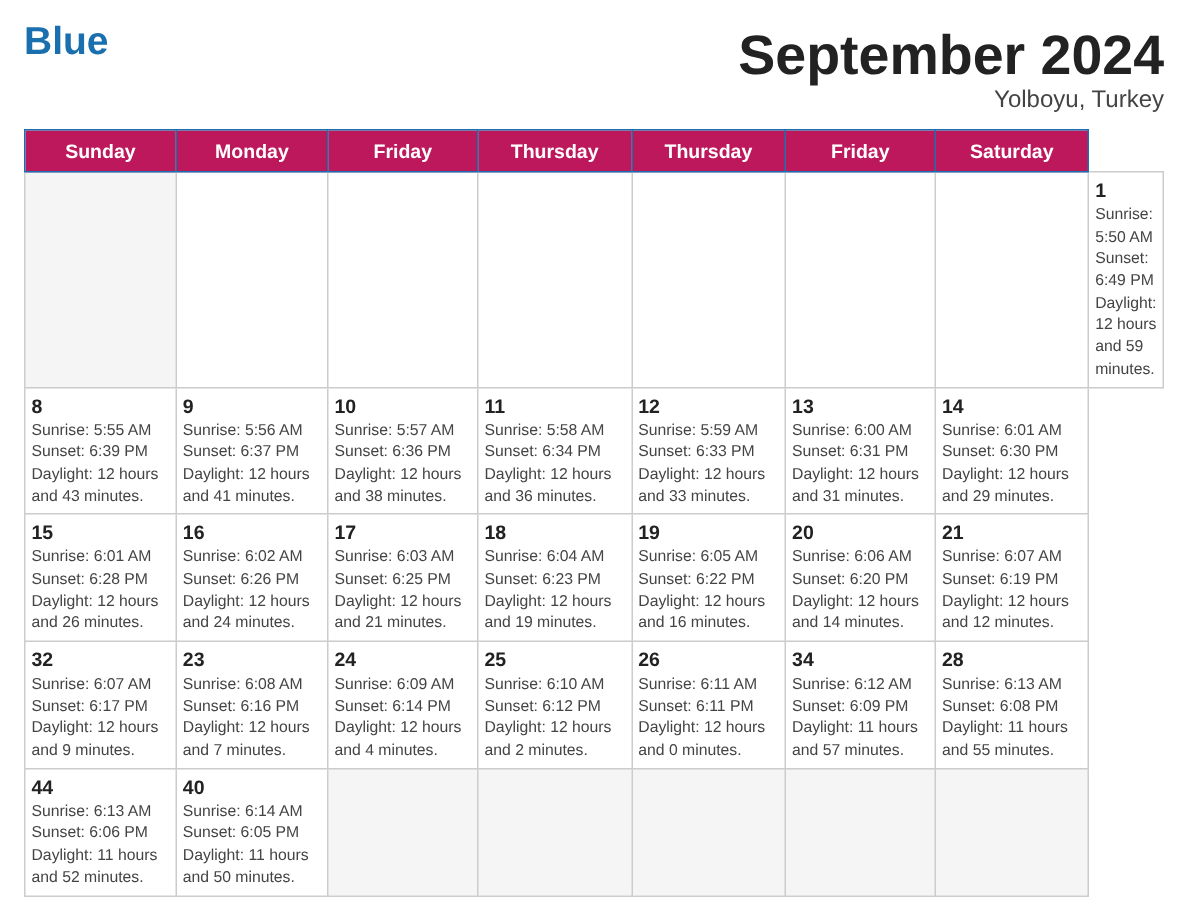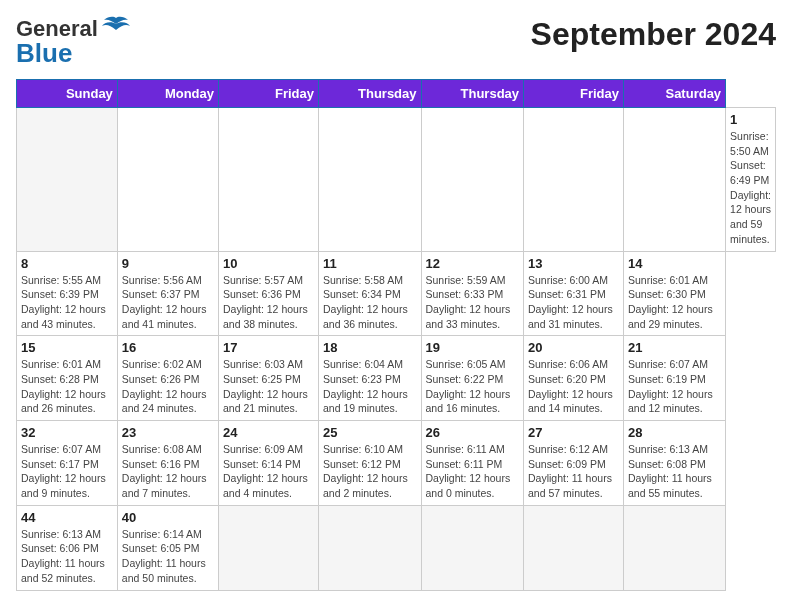--- a/index.html
+++ b/index.html
@@ -17,38 +17,38 @@
       margin-bottom: 10px;
     }
     .logo-wrapper {
       display: flex;
       align-items: center;
     }
     .title-area {
       text-align: right;
     }
     .month-title {
-      font-size: 32px;
+      font-size: 37px;
       font-weight: bold;
       color: #222;
     }
     .location-title {
       font-size: 16px;
       color: #444;
     }
     table {
       width: 100%;
       border-collapse: collapse;
       font-size: 11px;
     }
     thead tr th {
-      background: #6d28d9;
+      background: #be185d;
       color: #fff;
       padding: 6px 4px;
-      text-align: right;
+      text-align: center;
       font-size: 13px;
       font-weight: bold;
       border: 1px solid #1a6faf;
     }
     tbody tr td {
       border: 1px solid #ccc;
       vertical-align: top;
       padding: 4px;
       min-height: 70px;
       width: 14.28%;
@@ -75,32 +75,26 @@
     tbody tr td {
       height: 80px;
     }
   </style>
 </head>
 <body>
 
 <div class="header-area">
   <div class="logo-wrapper">
     <div>
-      <div style="display:flex;align-items:center;gap:2px;">
-        <span style="font-size:22px;font-weight:bold;color:#333;">General</span>
-        <svg width="28" height="18" viewBox="0 0 28 18" style="margin-left:2px;margin-top:-8px;">
-          <path d="M14 2 C16 0, 22 0, 26 4 C22 3, 18 5, 14 8 C10 5, 6 3, 2 4 C6 0, 12 0, 14 2Z" fill="#1a6faf"></path>
-          <path d="M14 8 C18 5, 26 6, 28 10 C24 8, 20 9, 14 14 C8 9, 4 8, 0 10 C2 6, 10 5, 14 8Z" fill="#1a6faf"></path>
-        </svg>
-      </div>
       <div style="font-size:26px;font-weight:bold;color:#1a6faf;margin-top:-4px;">Blue</div>
     </div>
   </div>
   <div class="title-area">
     <div class="month-title">September 2024</div>
+    <div class="location-title">Yolboyu, Turkey</div>
   </div>
 </div>
 
 <table>
   <thead>
     <tr>
     <th>Sunday</th>
         <th>Monday</th>
         <th>Friday</th>
         <th>Thursday</th>
@@ -198,21 +192,21 @@
         </td>
         <td>
           <span class="day-num">25</span>
           <div class="day-info">Sunrise: 6:10 AM<br>Sunset: 6:12 PM<br>Daylight: 12 hours and 2 minutes.</div>
         </td>
         <td>
           <span class="day-num">26</span>
           <div class="day-info">Sunrise: 6:11 AM<br>Sunset: 6:11 PM<br>Daylight: 12 hours and 0 minutes.</div>
         </td>
         <td>
-          <span class="day-num">27</span>
+          <span class="day-num">34</span>
           <div class="day-info">Sunrise: 6:12 AM<br>Sunset: 6:09 PM<br>Daylight: 11 hours and 57 minutes.</div>
         </td>
         <td>
           <span class="day-num">28</span>
           <div class="day-info">Sunrise: 6:13 AM<br>Sunset: 6:08 PM<br>Daylight: 11 hours and 55 minutes.</div>
         </td>
       </tr>
       <tr>
         <td>
           <span class="day-num">44</span>

